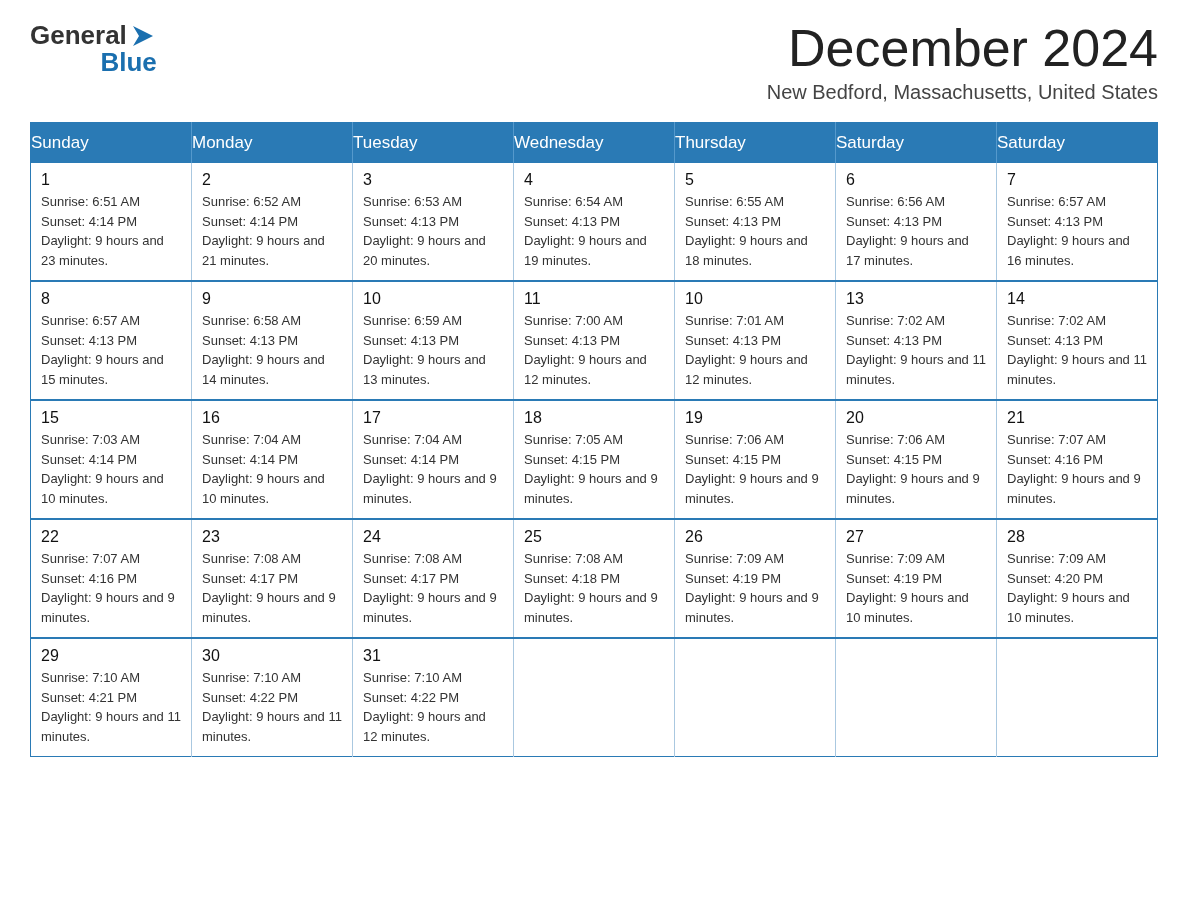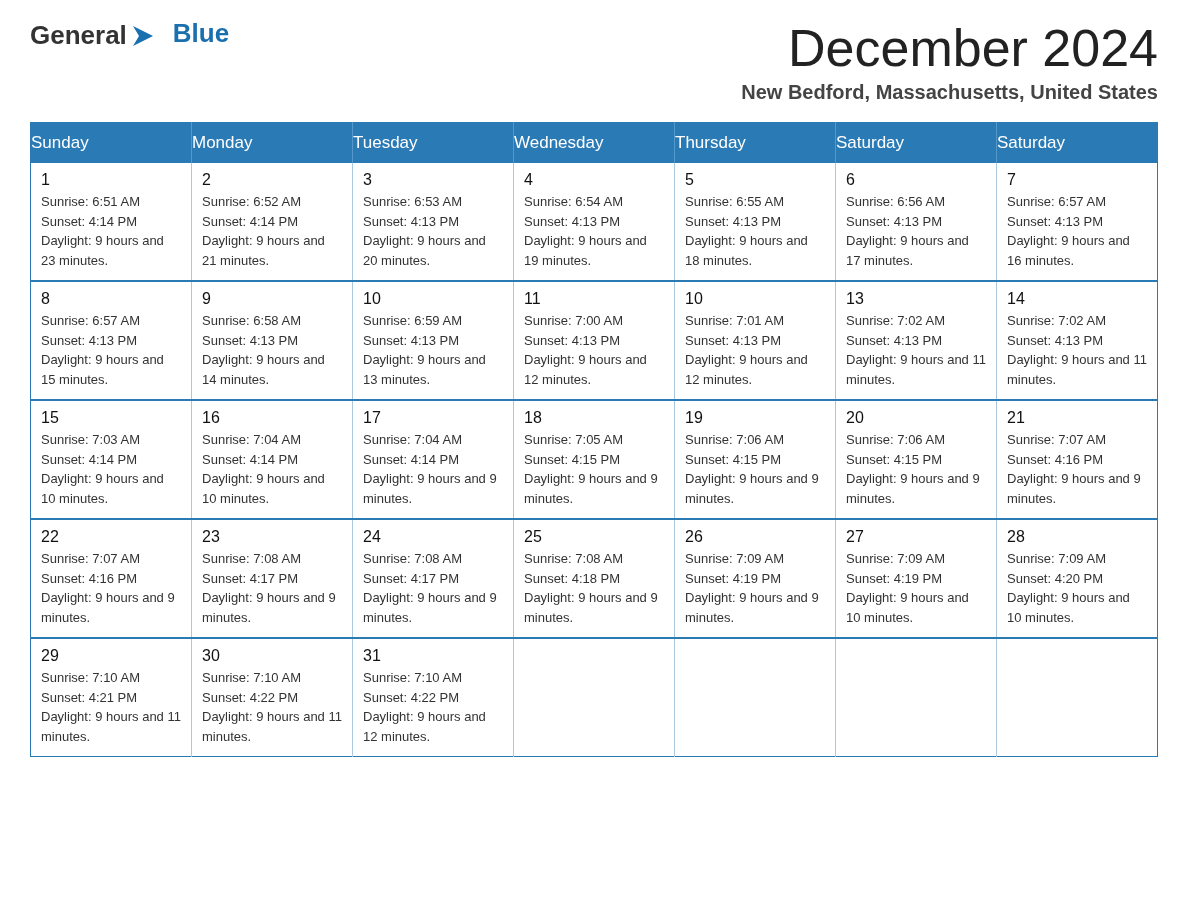--- a/index.html
+++ b/index.html
@@ -26,41 +26,40 @@
       font-weight: bold;
       color: #1a6faf;
     }
     .logo-icon {
       width: 28px;
       height: 28px;
       margin-left: 2px;
     }
     .logo-wrapper {
       display: flex;
-      flex-direction: row;
-      align-items: center;
+      flex-direction: column;
+      align-items: flex-end;
     }
     .logo-top-row {
       display: flex;
       align-items: center;
     }
     .title-area {
       text-align: right;
     }
     .page-title {
       font-size: 52px;
       font-weight: normal;
       color: #222;
       line-height: 1.1;
     }
     .subtitle {
       font-size: 20px;
       color: #444;
       margin-top: 4px;
-      font-weight: bold;
     }
     .calendar-table {
       width: 100%;
       border-collapse: collapse;
       border: 1px solid #2a7ab5;
     }
     .calendar-table thead tr th {
       background-color: #2a7ab5;
       color: #fff;
       font-size: 17px;

